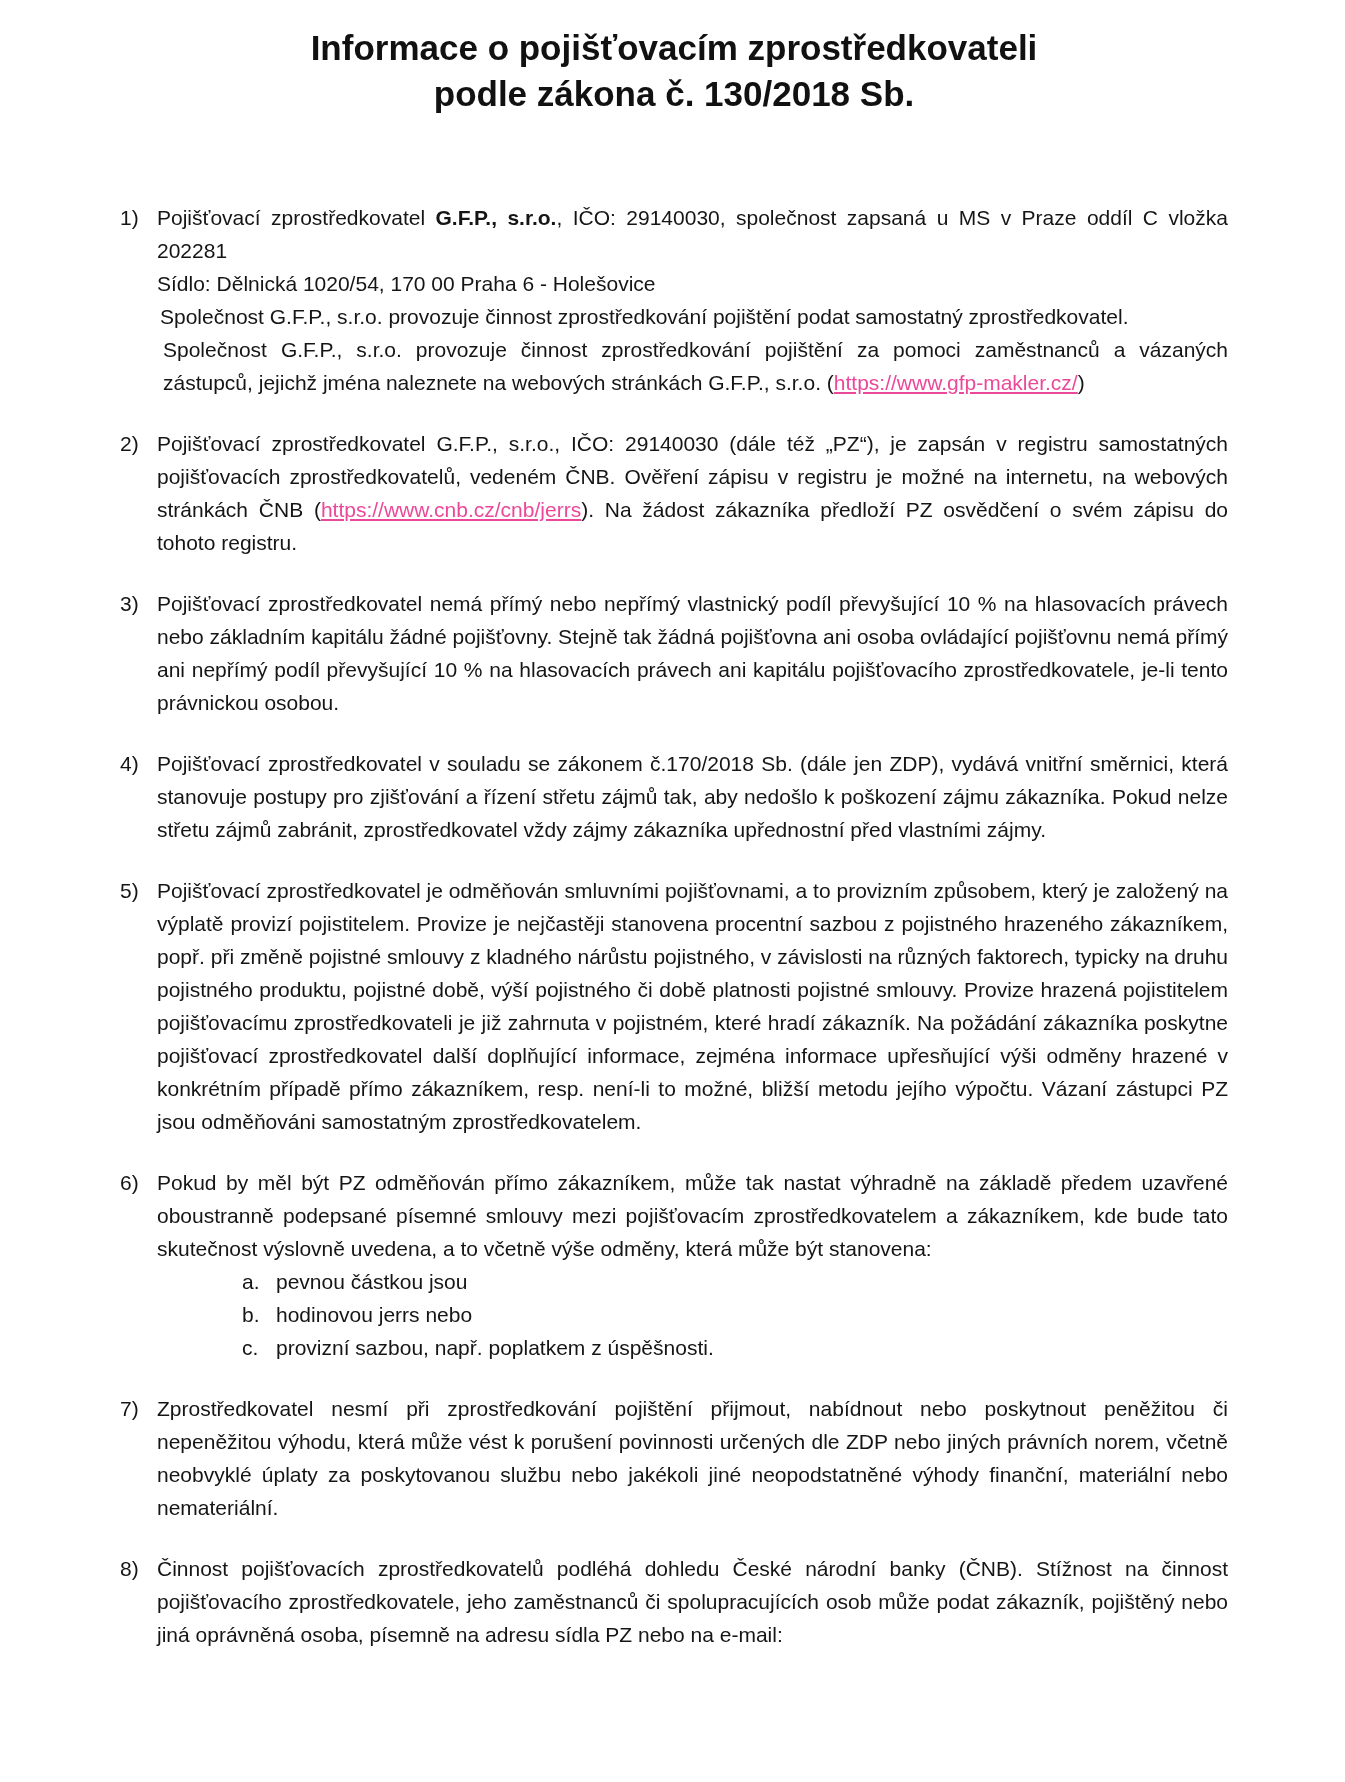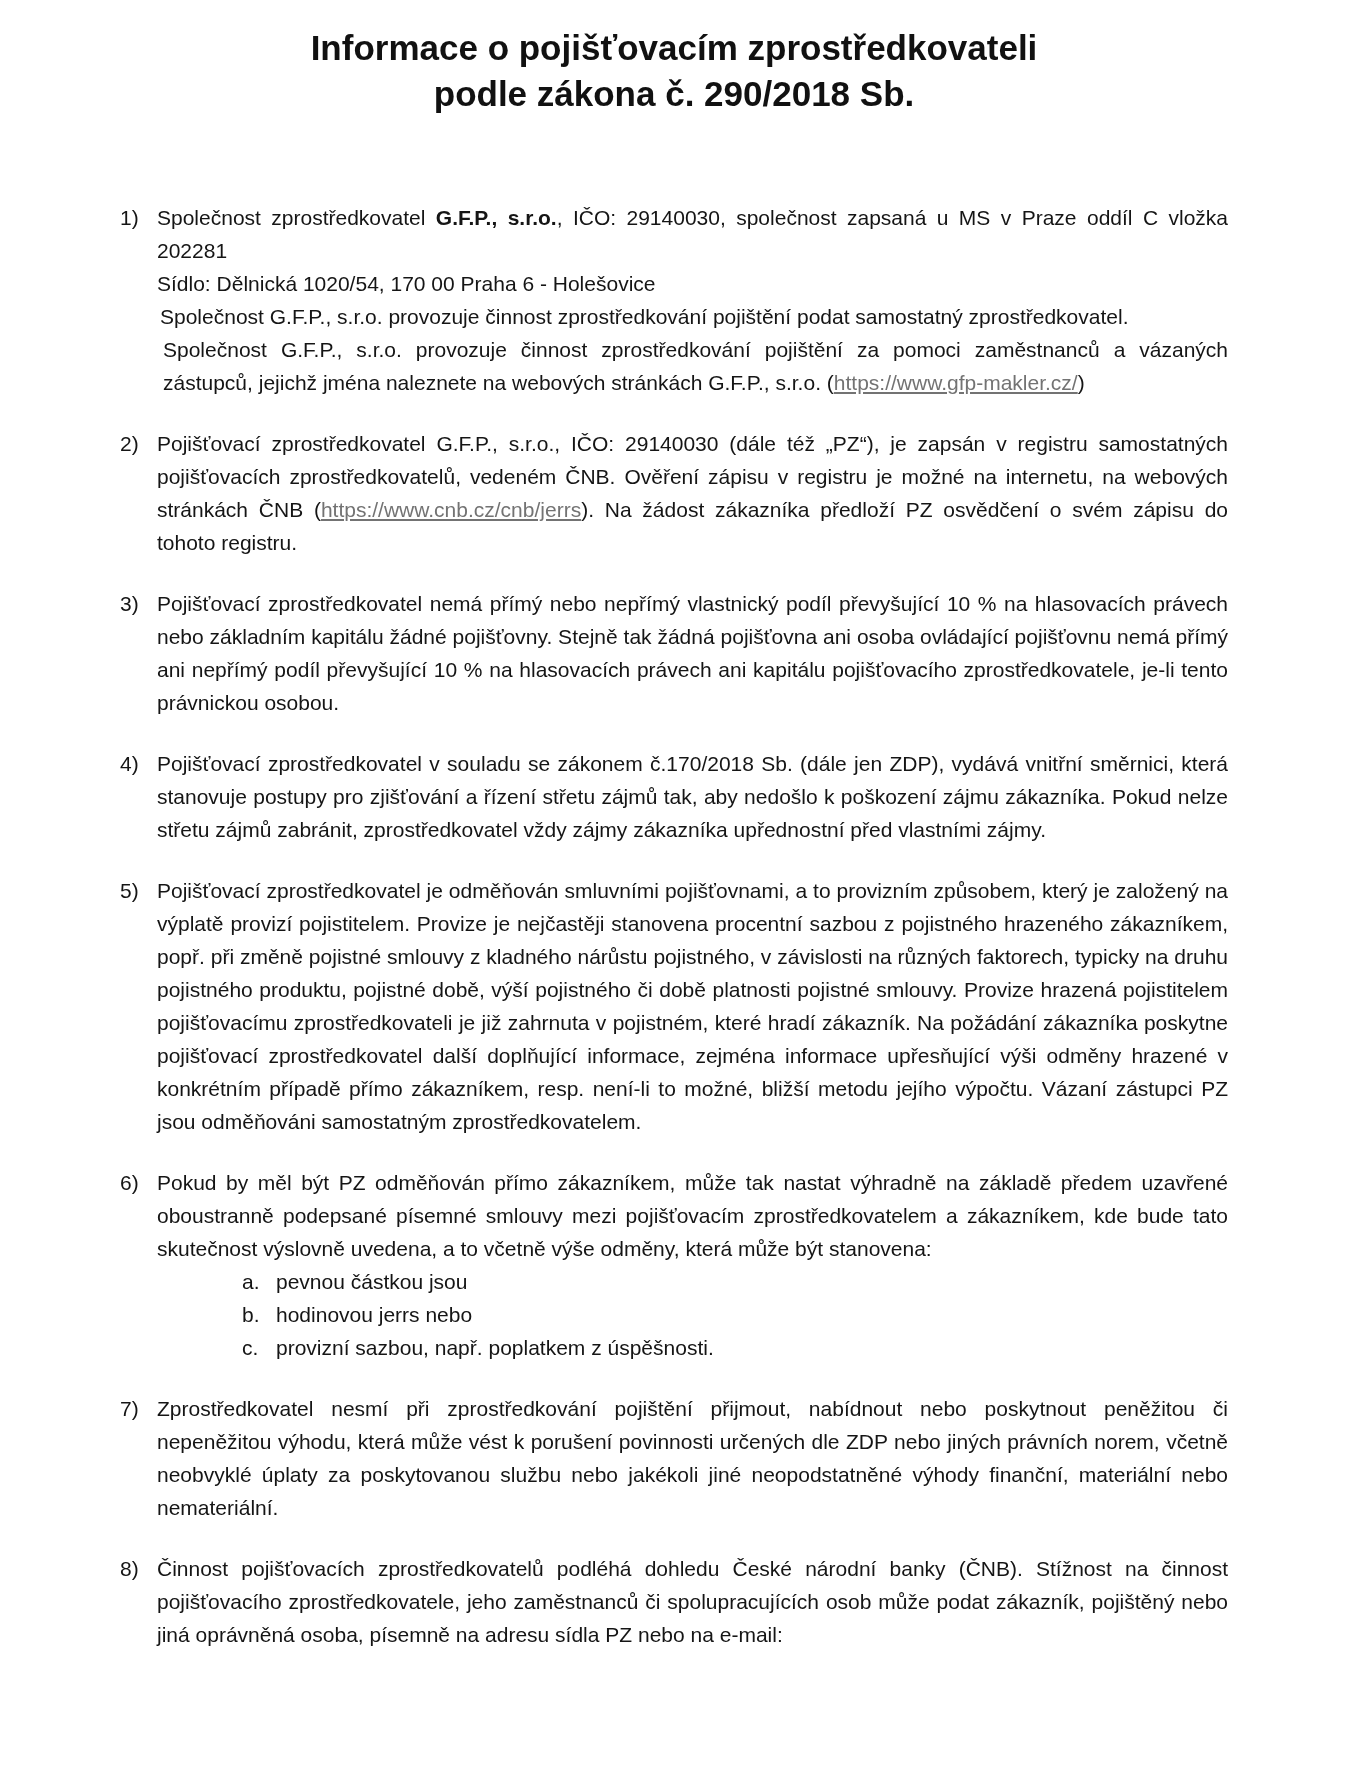--- a/index.html
+++ b/index.html
@@ -37,44 +37,44 @@
   }
   .item-body {
     flex: 1;
     min-width: 0;
   }
   .jline { text-align: justify; }
   .ind-a { padding-left: 3px; }
   .ind-b { padding-left: 6px; }
   b { font-weight: bold; }
   a.doclink {
-    color: #737373;
+    color: #ec4899;
     text-decoration: underline;
     cursor: pointer;
   }
   .subitem {
     display: flex;
     padding-left: 85px;
   }
   .sub-marker { flex: 0 0 34px; width: 34px; }
 </style>
 </head>
 <body>
 
 <div class="page">
 
   <h1 class="title">
     <span>Informace o pojišťovacím zprostředkovateli</span><br>
-    <span>podle zákona č. 290/2018 Sb.</span>
+    <span>podle zákona č. 130/2018 Sb.</span>
   </h1>
 
   <div class="item">
     <div class="item-num">1)</div>
     <div class="item-body">
-      <div class="jline"><span>Společnost zprostředkovatel </span><b>G.F.P., s.r.o.</b><span>, IČO: 29140030, společnost zapsaná u MS v Praze oddíl C vložka 202281</span></div>
+      <div class="jline"><span>Pojišťovací zprostředkovatel </span><b>G.F.P., s.r.o.</b><span>, IČO: 29140030, společnost zapsaná u MS v Praze oddíl C vložka 202281</span></div>
       <div class="jline">Sídlo: Dělnická 1020/54, 170 00 Praha 6 - Holešovice</div>
       <div class="jline ind-a">Společnost G.F.P., s.r.o. provozuje činnost zprostředkování pojištění podat samostatný zprostředkovatel.</div>
       <div class="jline ind-b"><span>Společnost G.F.P., s.r.o. provozuje činnost zprostředkování pojištění za pomoci zaměstnanců a vázaných zástupců, jejichž jména naleznete na webových stránkách G.F.P., s.r.o. (</span><a class="doclink">https://www.gfp-makler.cz/</a><span>)</span></div>
     </div>
   </div>
 
   <div class="item">
     <div class="item-num">2)</div>
     <div class="item-body">
       <div class="jline"><span>Pojišťovací zprostředkovatel G.F.P., s.r.o., IČO: 29140030 (dále též „PZ“), je zapsán v registru samostatných pojišťovacích zprostředkovatelů, vedeném ČNB. Ověření zápisu v registru je možné na internetu, na webových stránkách ČNB (</span><a class="doclink">https://www.cnb.cz/cnb/jerrs</a><span>). Na žádost zákazníka předloží PZ osvědčení o svém zápisu do tohoto registru.</span></div>

